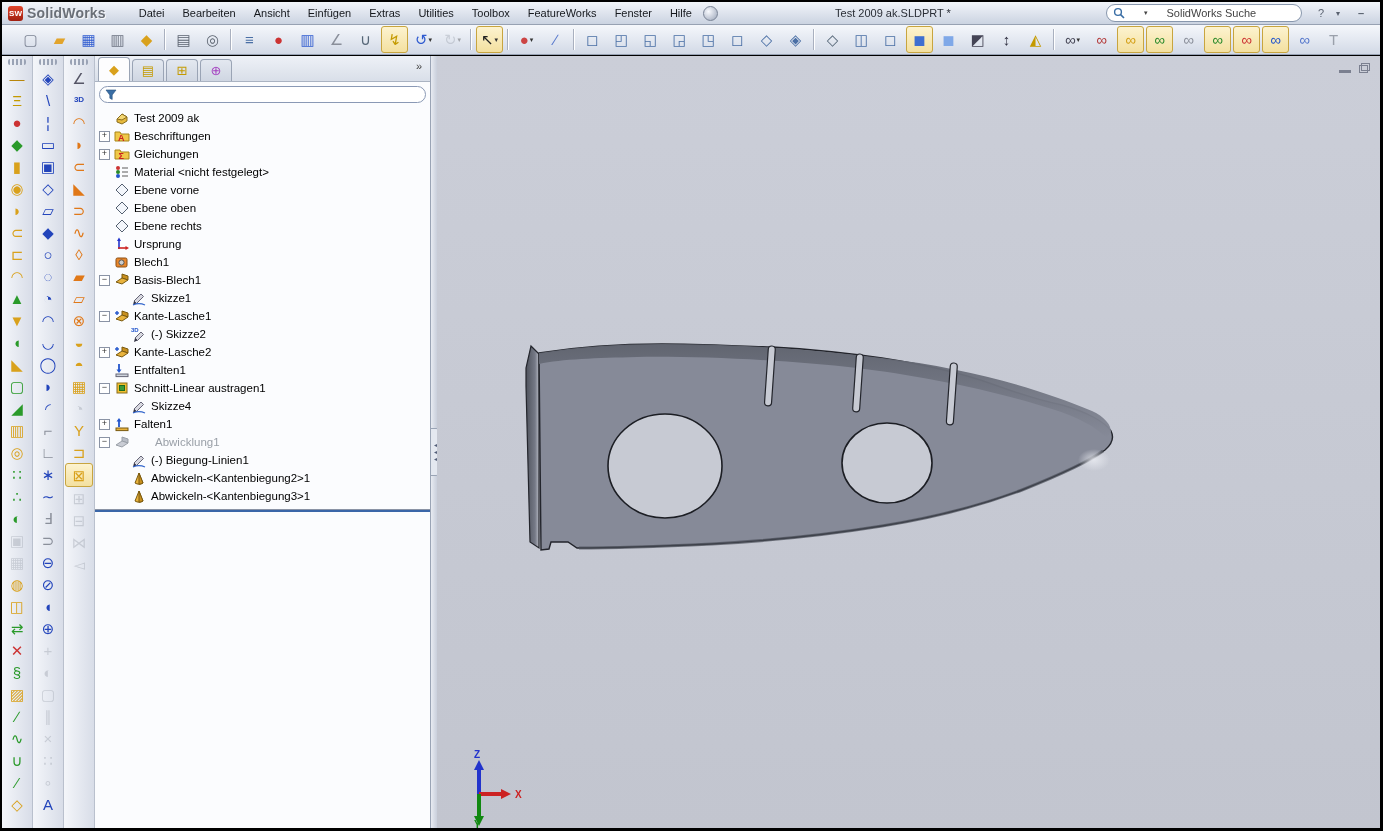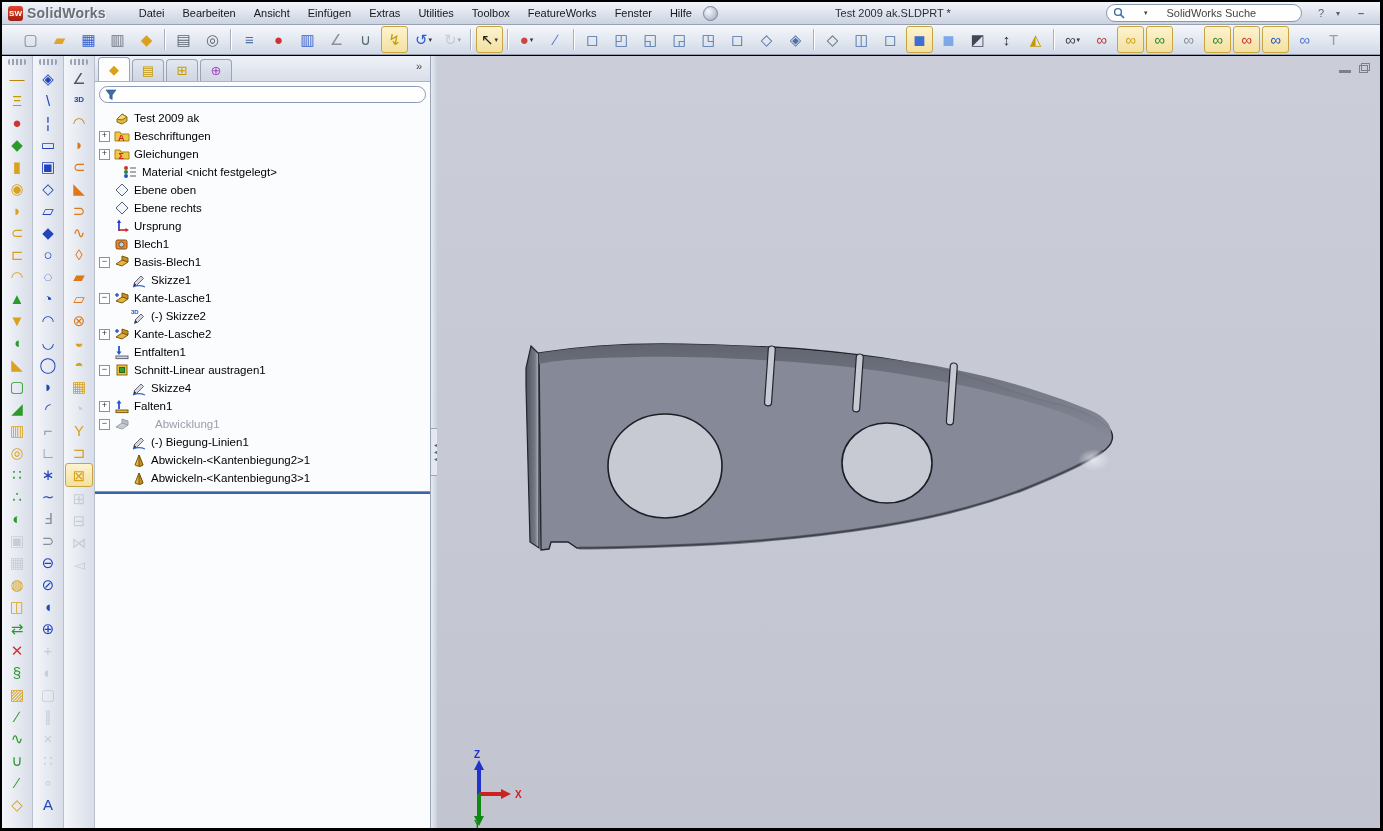--- a/index.html
+++ b/index.html
@@ -595,26 +595,33 @@
           </svg>
           <span class="lbl">Beschriftungen</span>
         </div>
         <div class="trow" style="padding-left: 4px;">
           <span class="expander">+</span>
           <svg class="t-ico" viewBox="0 0 16 16">
             <use href="#ic-folder-sigma"></use>
           </svg>
           <span class="lbl">Gleichungen</span>
         </div>
-        <div class="trow" style="padding-left: 12px;">
+        <div class="trow" style="padding-left: 4px;">
           <span class="exp-spacer"></span>
           <svg class="t-ico" viewBox="0 0 16 16">
             <use href="#ic-material"></use>
           </svg>
           <span class="lbl">Material &lt;nicht festgelegt&gt;</span>
+        </div>
+        <div class="trow" style="padding-left: 4px;">
+          <span class="exp-spacer"></span>
+          <svg class="t-ico" viewBox="0 0 16 16">
+            <use href="#ic-plane"></use>
+          </svg>
+          <span class="lbl">Ebene vorne</span>
         </div>
         <div class="trow" style="padding-left: 4px;">
           <span class="exp-spacer"></span>
           <svg class="t-ico" viewBox="0 0 16 16">
             <use href="#ic-plane"></use>
           </svg>
           <span class="lbl">Ebene oben</span>
         </div>
         <div class="trow" style="padding-left: 4px;">
           <span class="exp-spacer"></span>

